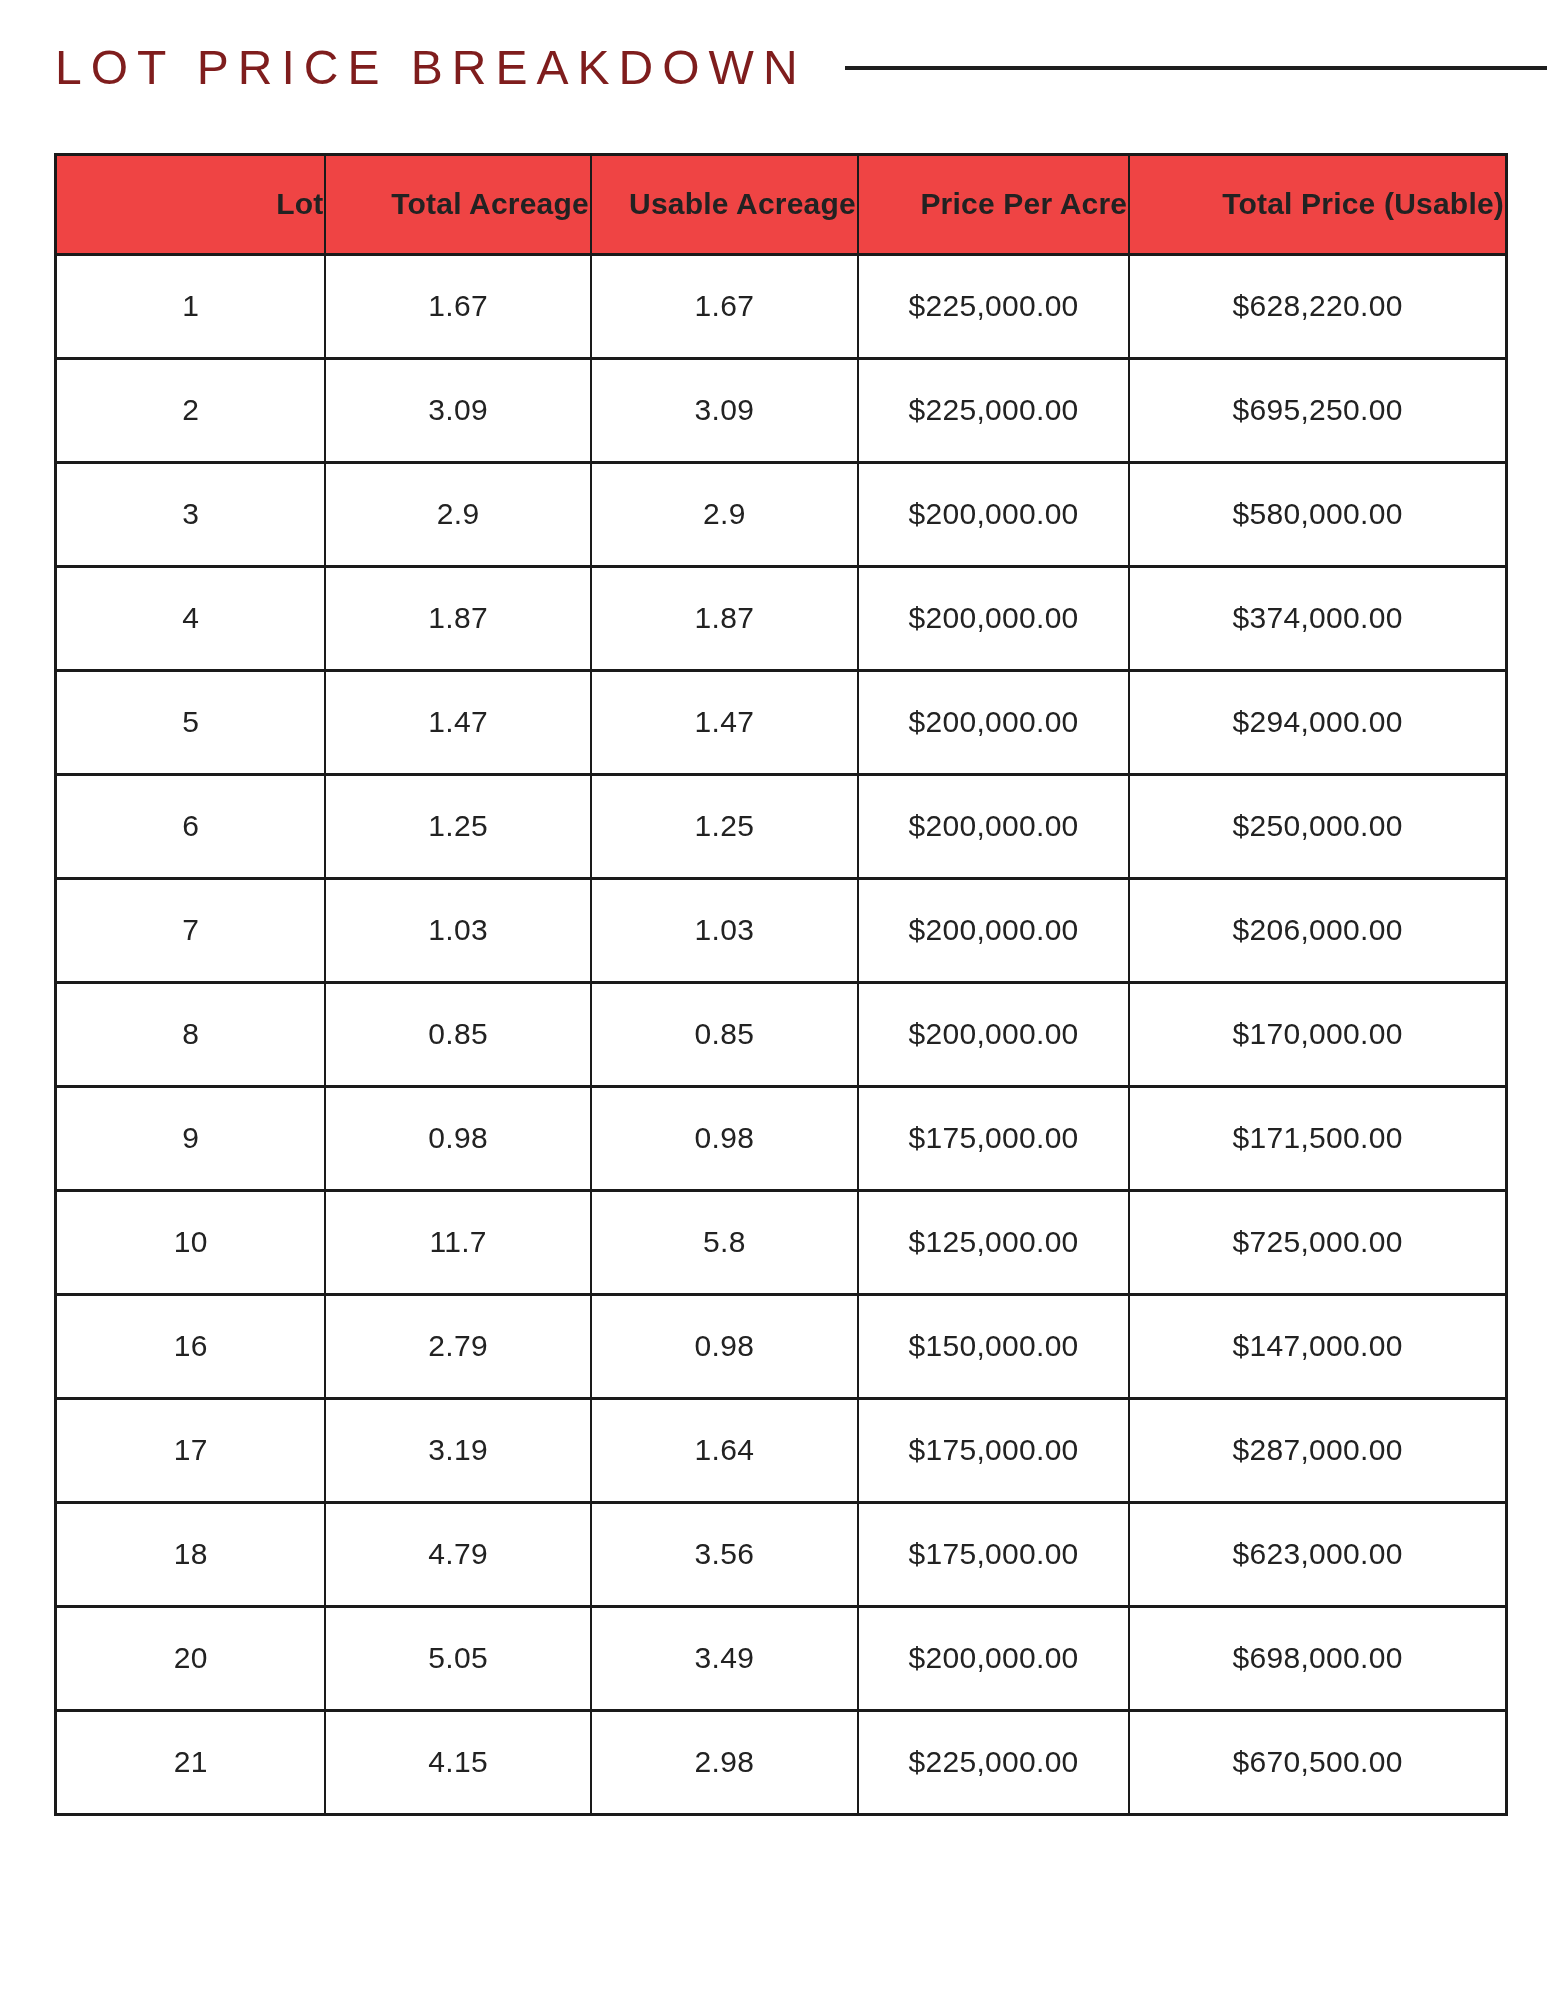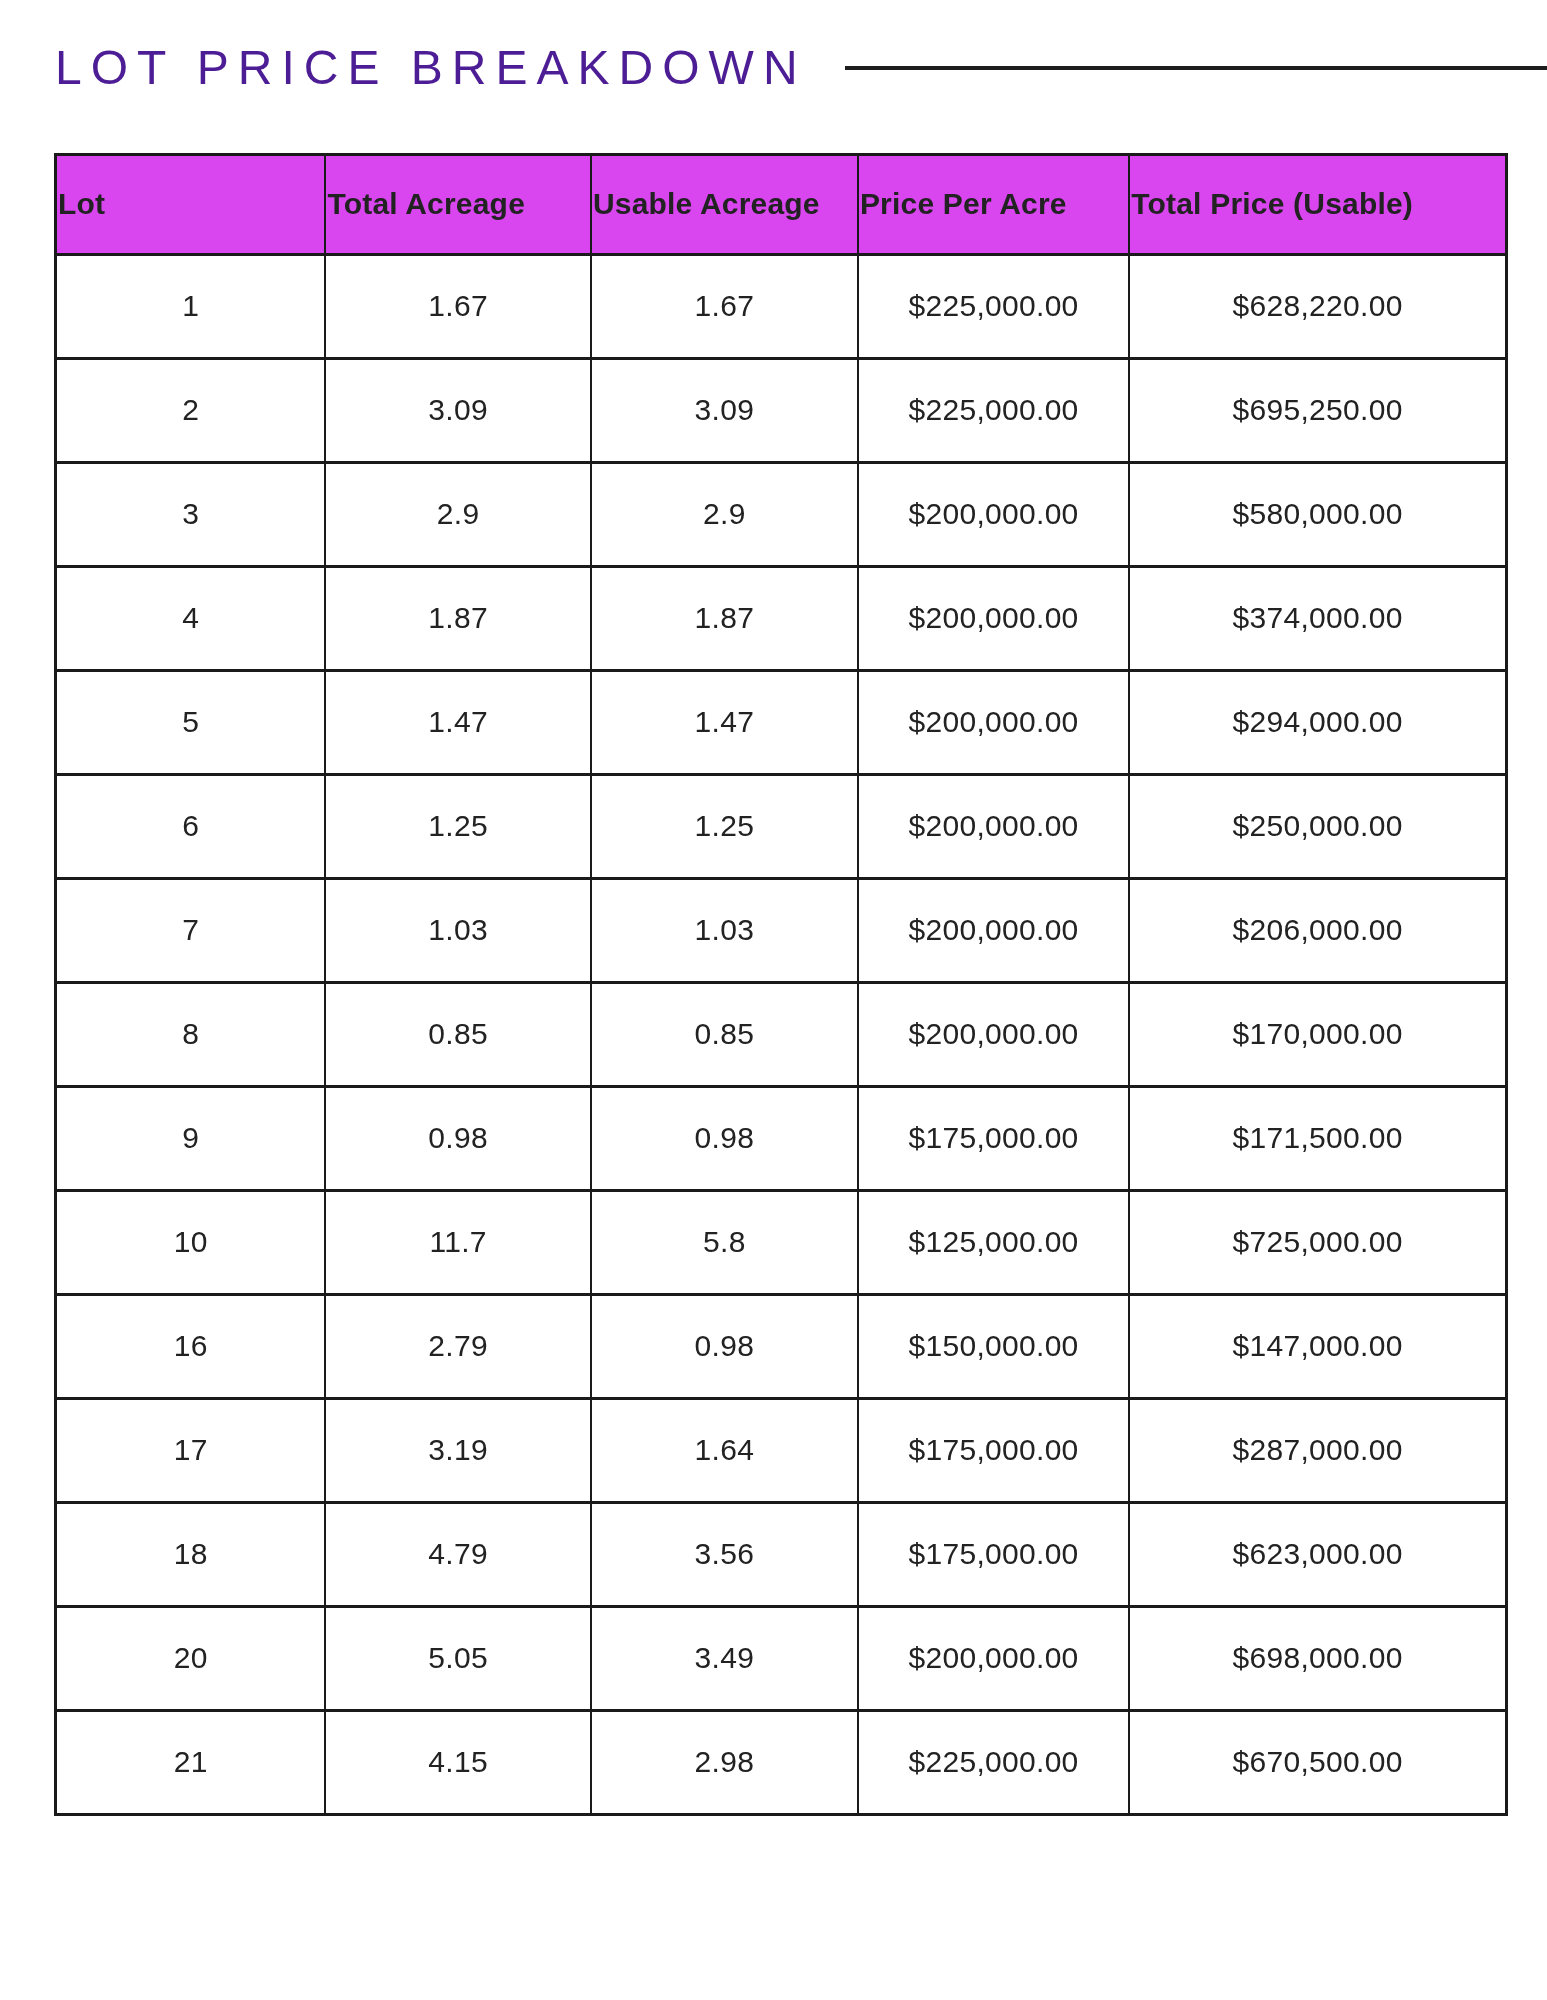--- a/index.html
+++ b/index.html
@@ -20,21 +20,21 @@
   }
   .title-row {
     display: flex;
     align-items: center;
     margin: 42px 0 0 55px;
   }
   .page-title {
     font-size: 48px;
     font-weight: 200;
     letter-spacing: 9px;
-    color: #4c1d95;
+    color: #7f1d1d;
     white-space: nowrap;
     line-height: 1.1;
     margin: 0;
   }
   .title-rule {
     flex: 1 1 auto;
     height: 4px;
     background: #1e1e1e;
     margin-left: 38px;
     margin-right: 0;
@@ -45,26 +45,26 @@
     width: 1454px;
     margin: 58px 0 0 54px;
     border: 3px solid #1a1a1a;
   }
   col.c-lot    { width: 18.6%; }
   col.c-total  { width: 18.3%; }
   col.c-usable { width: 18.4%; }
   col.c-ppa    { width: 18.7%; }
   col.c-price  { width: 26.0%; }
   table.lot-table th {
-    background: #d946ef;
+    background: #ef4444;
     font-weight: bold;
     font-size: 30px;
     color: #222222;
     height: 100px;
-    text-align: left;
+    text-align: right;
     vertical-align: middle;
     border: solid #1a1a1a;
     border-width: 3px 2px;
     letter-spacing: 0.2px;
   }
   table.lot-table td {
     font-size: 30px;
     font-weight: normal;
     color: #222222;
     height: 104px;

